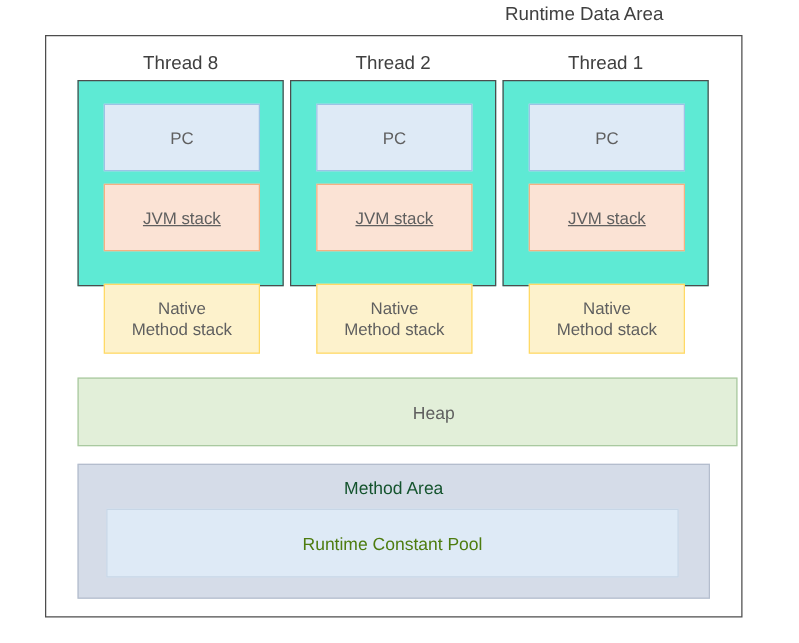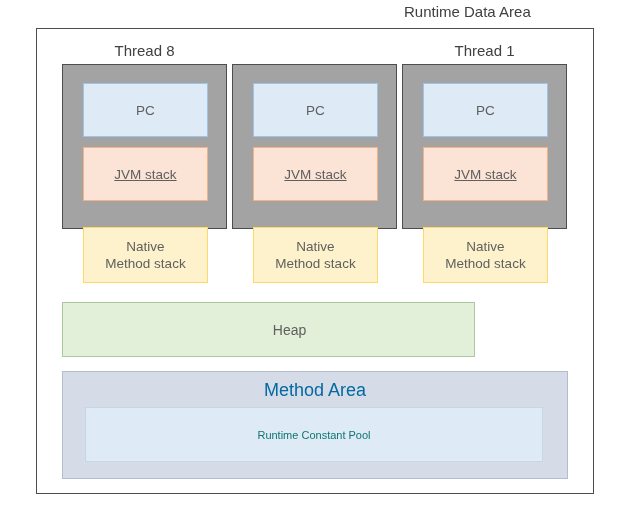--- a/index.html
+++ b/index.html
@@ -59,21 +59,21 @@
     color: #404040;
     white-space: nowrap;
   }
 
   .thread-box {
     position: absolute;
     top: 64px;
     width: 165px;
     height: 165px;
     border: 1.3px solid #4d4d4d;
-    background: #a3a3a3;
+    background: #5eead4;
     box-sizing: border-box;
   }
 
   .t1 { left: 62px; }
   .t2 { left: 232px; }
   .t3 { left: 402px; }
 
   
   .cell {
     position: absolute;
@@ -107,21 +107,21 @@
     height: 56px;
     background: #fdf2cc;
     border: 1px solid #ffd966;
   }
 
   
   .heap {
     position: absolute;
     left: 62px;
     top: 302px;
-    width: 413px;
+    width: 528px;
     height: 55px;
     background: #e2efd9;
     border: 1px solid #a9c9a0;
     box-sizing: border-box;
     display: flex;
     align-items: center;
     justify-content: center;
     font-size: 14px;
     color: #5f5f5f;
     padding-left: 42px;
@@ -137,38 +137,38 @@
     background: #d5dce8;
     border: 1px solid #b4bdcd;
     box-sizing: border-box;
   }
   .method-area-label {
     position: absolute;
     left: 0;
     top: 9px;
     width: 100%;
     text-align: center;
-    font-size: 18px;
+    font-size: 14px;
     line-height: 18px;
-    color: #0369a1;
+    color: #14532d;
   }
   .rcp {
     position: absolute;
     left: 22px;
     top: 35px;
     width: 458px;
     height: 55px;
     background: #deeaf6;
     border: 1px solid #c7d6e6;
     box-sizing: border-box;
     display: flex;
     align-items: center;
     justify-content: center;
-    font-size: 11px;
-    color: #0f766e;
+    font-size: 14px;
+    color: #4d7c0f;
   }
 
   .multiline { white-space: pre-line; }
 </style>
 </head>
 <body>
 
 <div id="diagram-root">
 
   <div class="caption">Runtime Data Area</div>
@@ -182,20 +182,21 @@
     </div>
     <div class="cell cell-jvm">
       <span>JVM stack</span>
     </div>
     <div class="cell cell-native">
       <span class="multiline">Native
 Method stack</span>
     </div>
   </div>
 
+  <div class="thread-label t2">Thread 2</div>
   <div class="thread-box t2">
     <div class="cell cell-pc">
       <span>PC</span>
     </div>
     <div class="cell cell-jvm">
       <span>JVM stack</span>
     </div>
     <div class="cell cell-native">
       <span class="multiline">Native
 Method stack</span>

